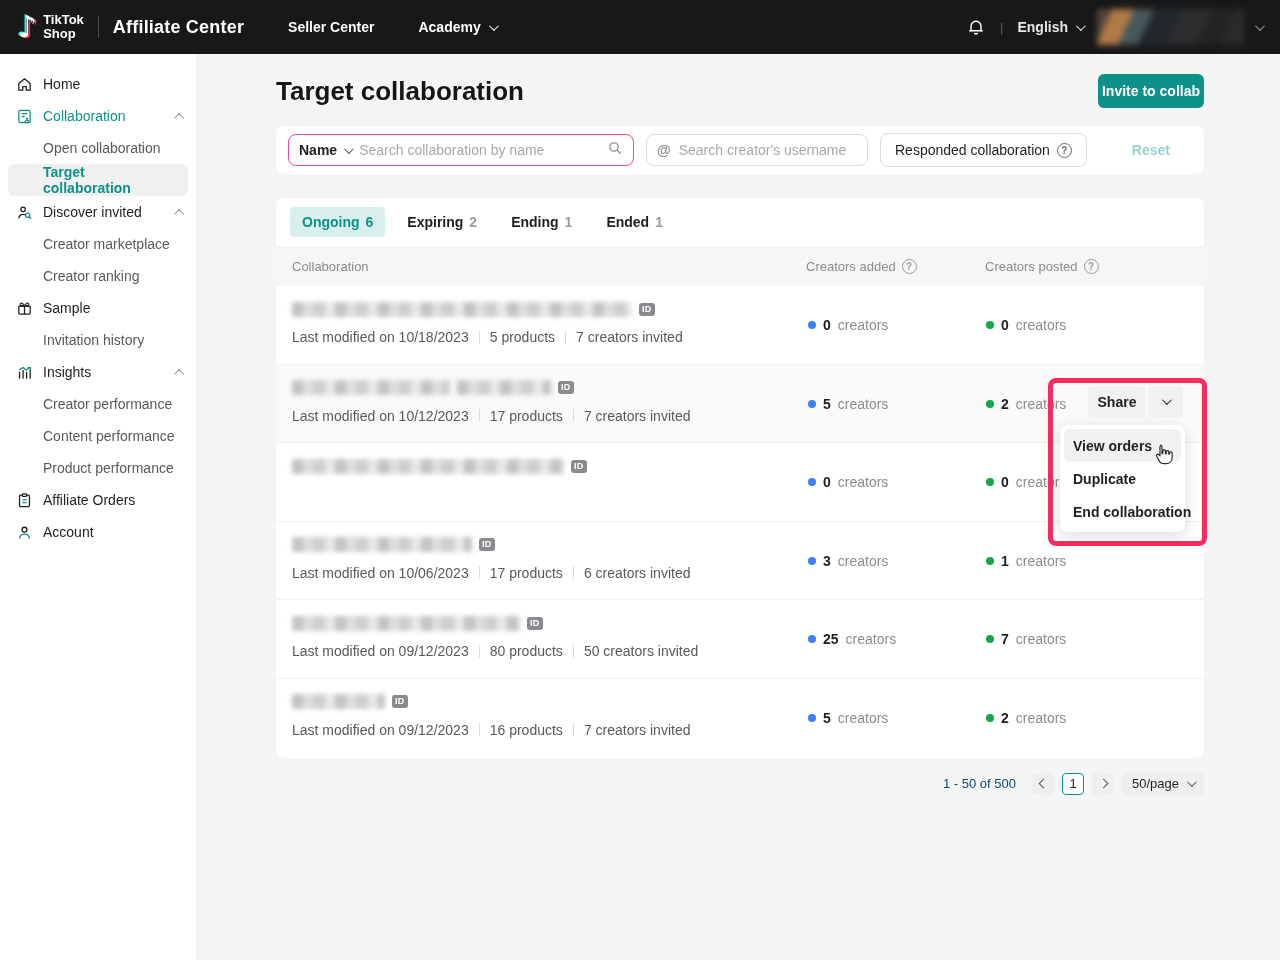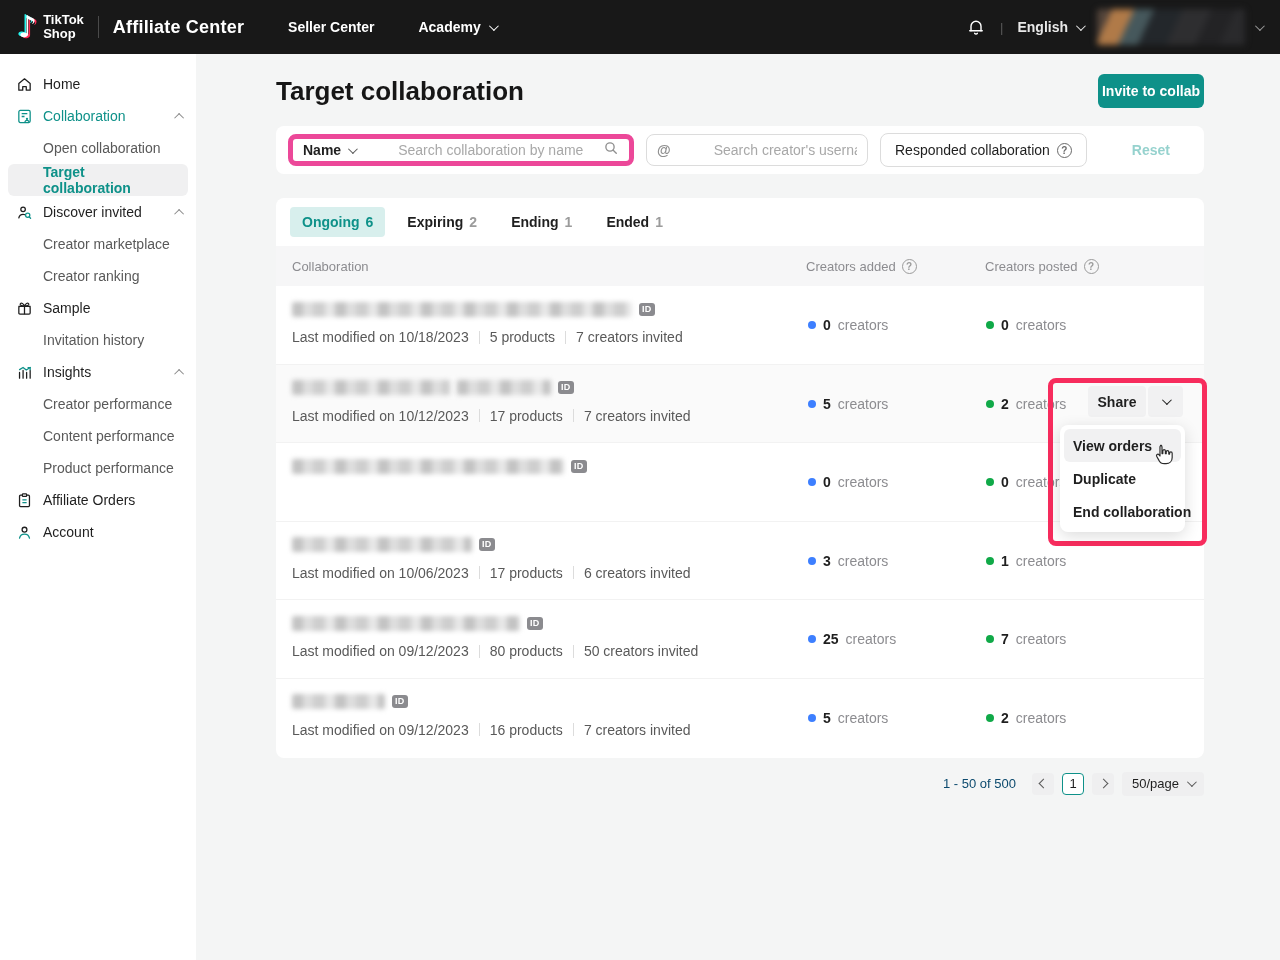--- a/index.html
+++ b/index.html
@@ -56,25 +56,25 @@
 
   .page-head { display:flex; align-items:center; justify-content:space-between; margin-top:14px; height:46px; }
   .page-title { font-size:26px; font-weight:700; color:#161616; }
   .invite-btn { background:#0e9189; color:#fff; font-size:14px; font-weight:600; border:none;
     border-radius:6px; padding:9px 4px; cursor:pointer; font-family:inherit; }
 
   
   .filter-card { margin-top:12px; background:#fff; border-radius:8px; height:48px;
     display:flex; align-items:center; padding:0 12px; gap:12px; }
   .search-combo { display:flex; align-items:center; height:32px; width:346px;
-    border:5px solid #ec4899; border-radius:8px; padding:0 10px; gap:8px; background:#fff; }
+    border:1px solid #ec4899; border-radius:8px; padding:0 10px; gap:8px; background:#fff; }
   .combo-name { font-size:14px; font-weight:600; color:#1f1f1f; display:flex; align-items:center; gap:7px; cursor:pointer; }
   .combo-name .chev { color:#595959; }
   .search-combo input, .user-input input { border:none; outline:none; flex:1; font-size:14px;
-    font-family:inherit; color:#1f1f1f; background:transparent; min-width:0;margin-left:35px; }
+    font-family:inherit; color:#1f1f1f; background:transparent; min-width:0; }
   .search-combo input::placeholder, .user-input input::placeholder { color:#a8a8a8; }
   .mag { color:#8f8f8f; }
   .user-input { display:flex; align-items:center; height:32px; width:222px;
     border:1px solid #dcdcdc; border-radius:8px; padding:0 10px; gap:8px; background:#fff; }
   .at-sign { color:#8f8f8f; font-size:14px; font-weight:600; }
   .responded-btn { height:32px; border:1px solid #dcdcdc; background:#fff; border-radius:8px;
     font-size:14px; color:#1f1f1f; font-family:inherit; padding:16px 14px; display:flex; align-items:center; gap:7px; cursor:pointer; }
   .qmark { width:15px; height:15px; border:1.2px solid #6a6a6a; border-radius:50%; font-size:10px;
     display:inline-flex; align-items:center; justify-content:center; color:#6a6a6a; font-weight:700; }
   .qmark.light { border-color:#9b9b9b; color:#9b9b9b; }

